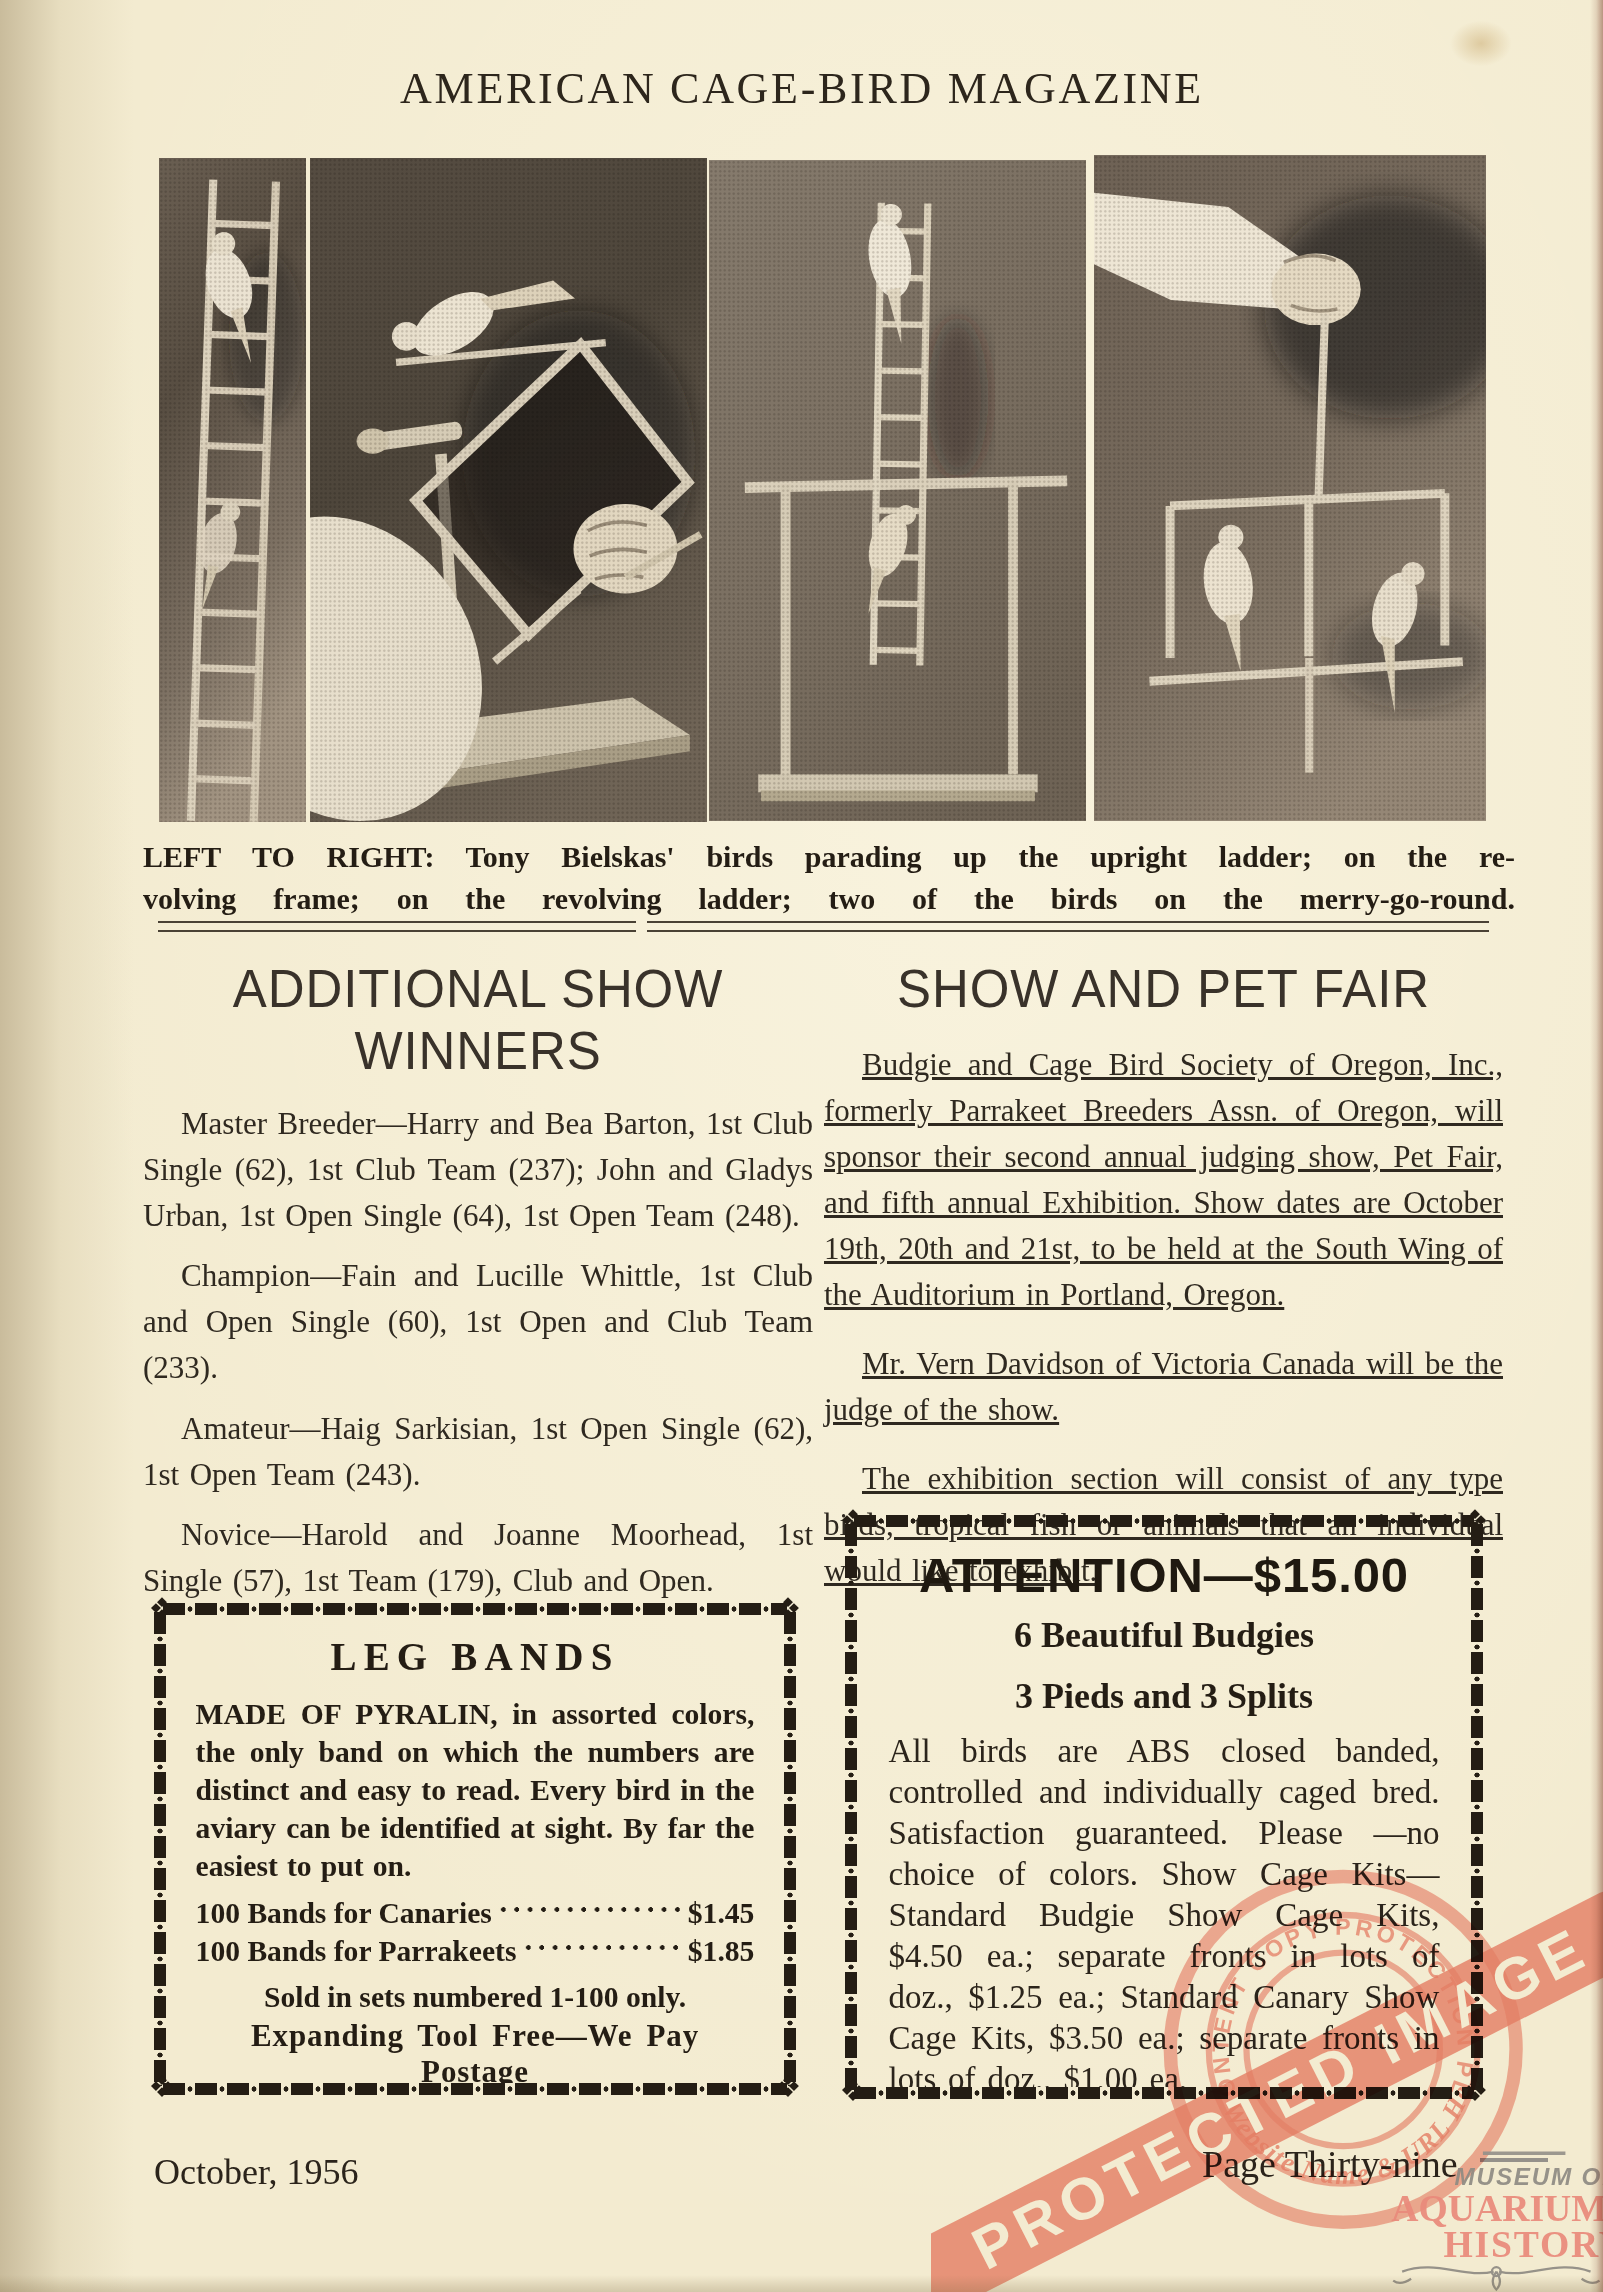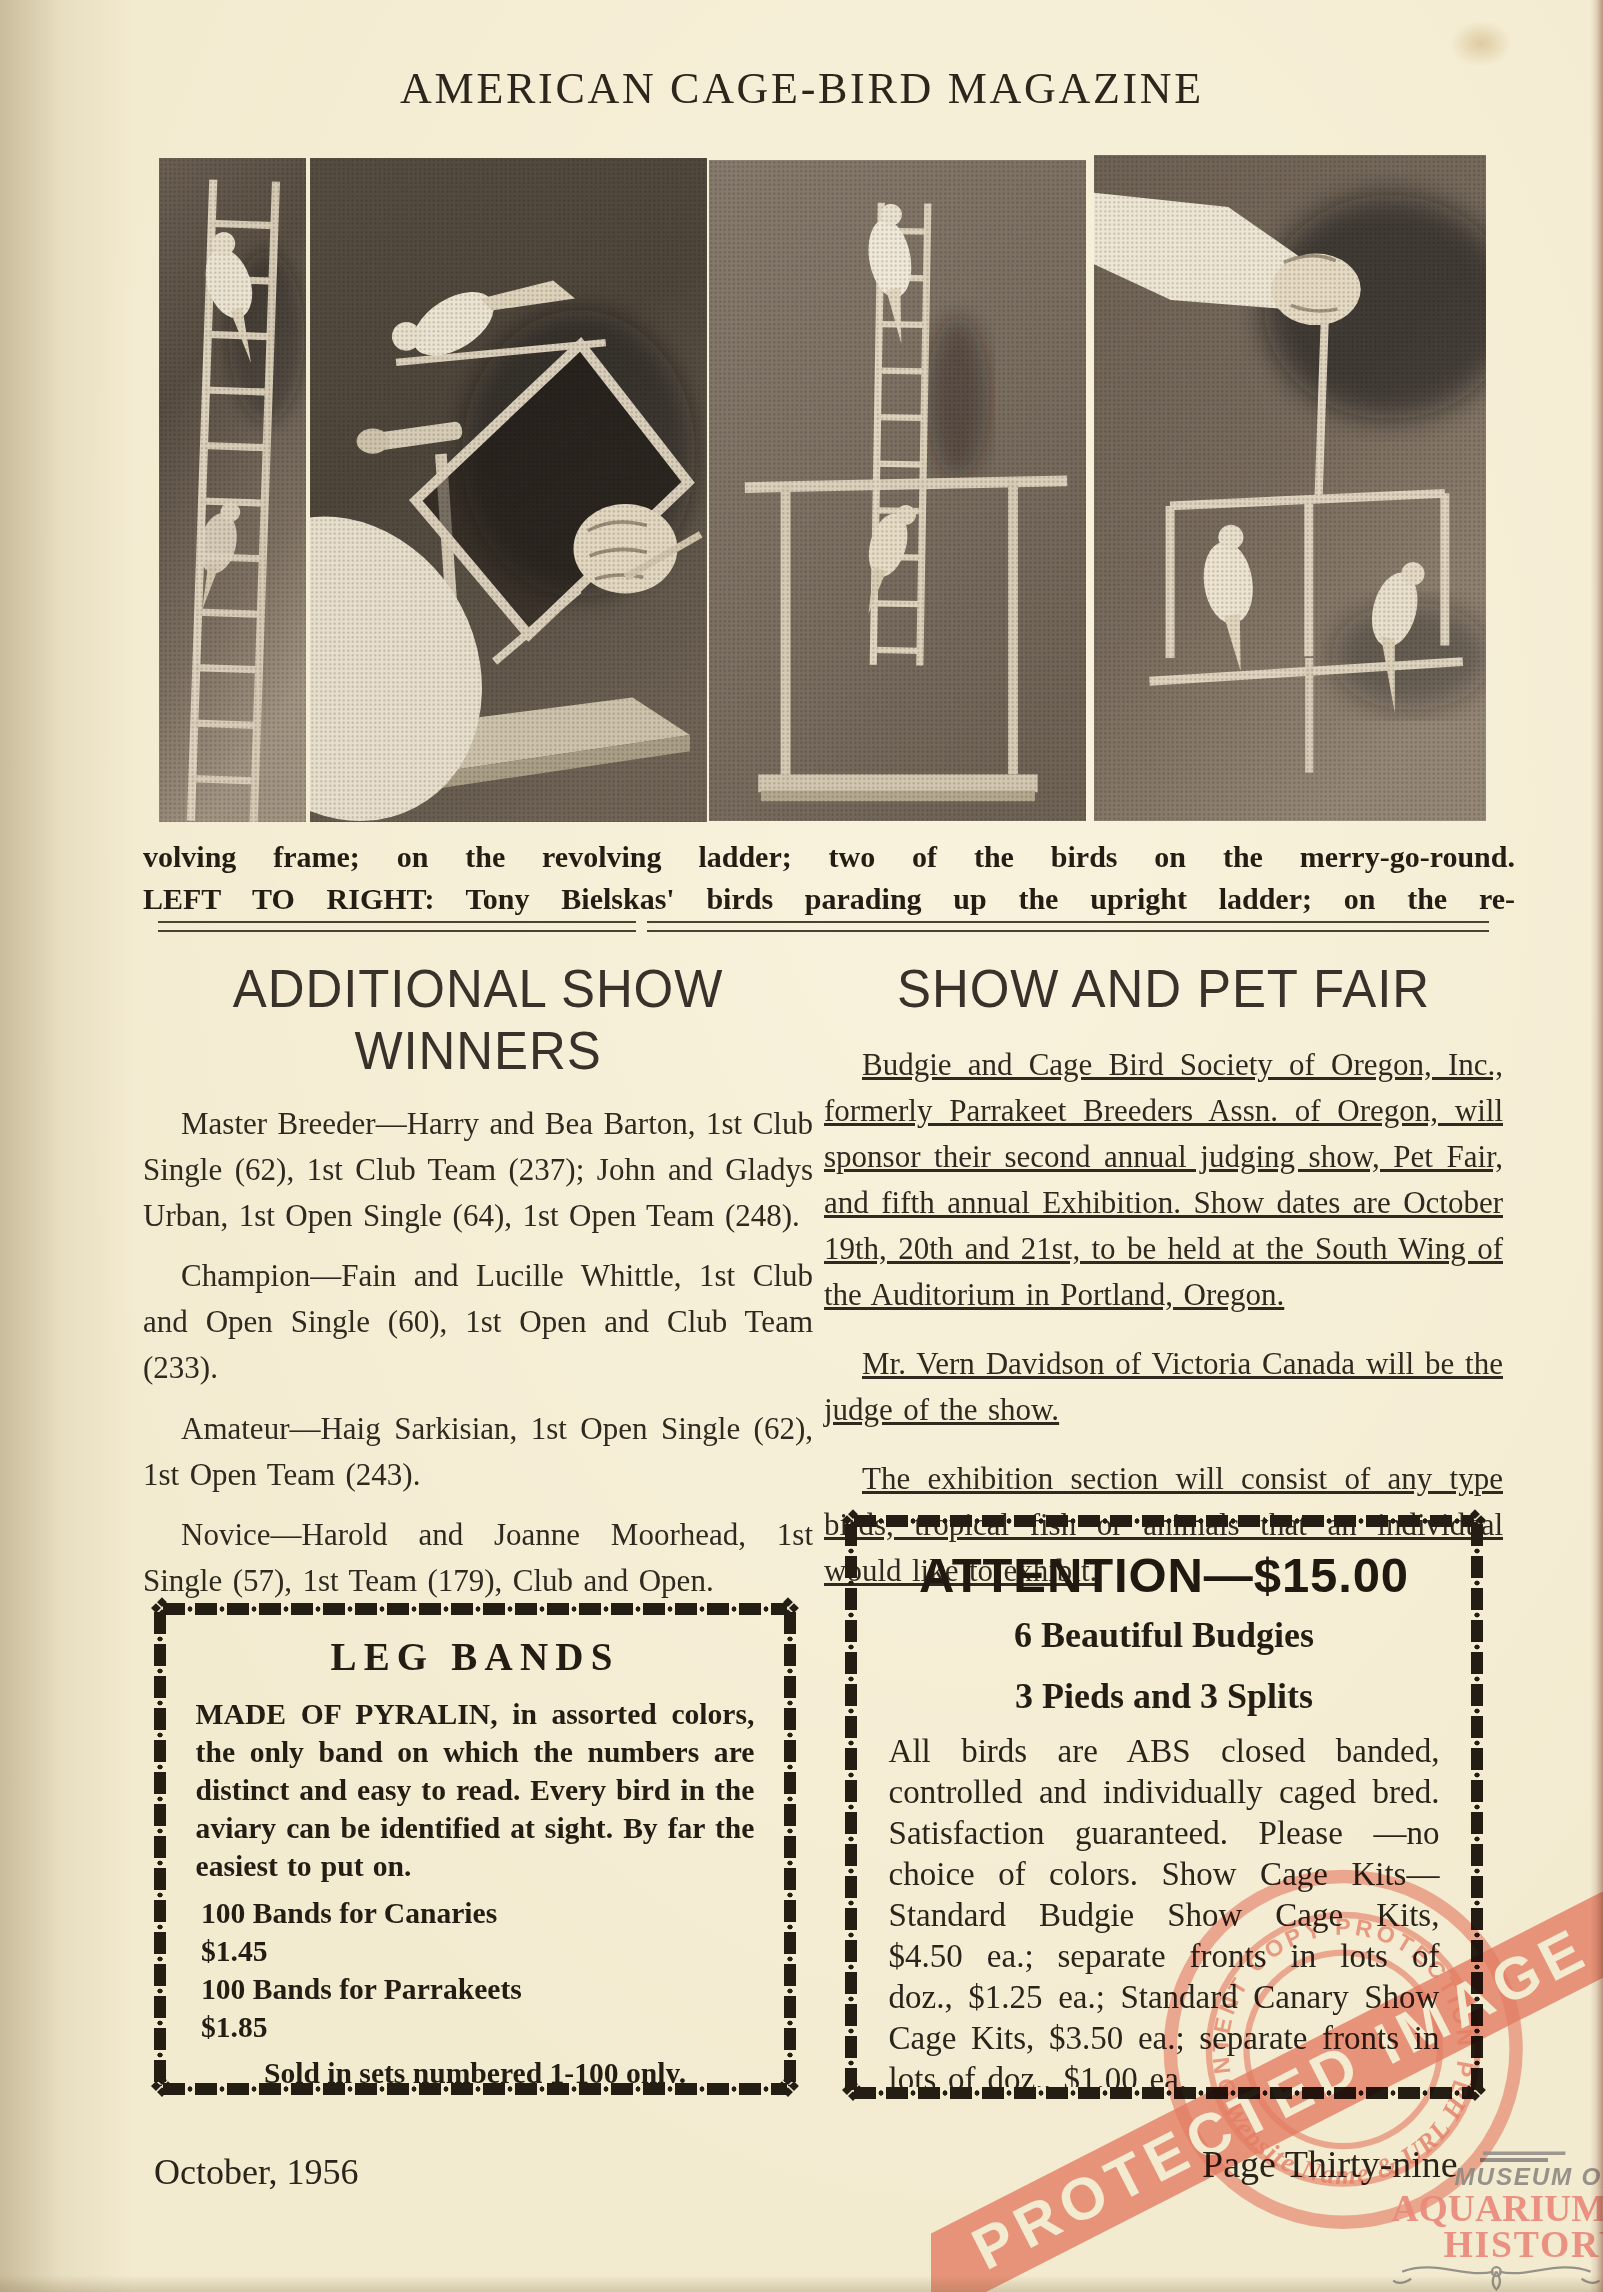--- a/index.html
+++ b/index.html
@@ -68,21 +68,21 @@
 
   .ad-inner{position:absolute;inset:11.6px;overflow:hidden;}
 
   
   .legbands .ad-inner{padding:12.5px 30px 0 30px;}
   .lb-title{text-align:center;font-weight:bold;font-size:39px;letter-spacing:7.2px;
     margin:7.2px 0 16px 0;color:#241d14;}
   .lb-body{font-weight:bold;font-size:29.6px;line-height:38px;text-align:justify;
     word-spacing:1.8px;color:#241d14;margin:0 0 9px 0;}
   .price-row{display:flex;align-items:baseline;font-weight:bold;font-size:29.6px;
-    line-height:38px;color:#241d14;flex-direction:column;}
+    line-height:38px;color:#241d14;}
   .price-row .leader{flex:1;height:27px;margin:0 5.4px;
     background-image:radial-gradient(circle 3.1px at 6.3px 50%, #241d14 70%, rgba(0,0,0,0) 75%);
     background-size:13.4px 27px;background-repeat:repeat-x;background-position:0 60%;}
   .lb-note1{text-align:center;font-weight:bold;font-size:29.6px;margin-top:10.7px;color:#241d14;}
   .lb-note2{text-align:center;font-weight:bold;font-size:31px;margin-top:3.6px;
     letter-spacing:0.9px;word-spacing:5.4px;color:#241d14;}
 
   
   .budgies .ad-inner{padding:14.3px 32px 0 32px;}
   .bg-title{text-align:center;font-family:"Liberation Sans",sans-serif;font-weight:800;
@@ -272,22 +272,22 @@
       </g>
       <g transform="translate(336,508) rotate(14)">
         <ellipse cx="0" cy="0" rx="24" ry="42" fill="#e8dfcc"></ellipse>
         <circle cx="10" cy="-44" r="13" fill="#e4dac6"></circle>
         <polygon points="-8,32 8,32 28,112" fill="#dcd1b8"></polygon>
       </g>
     </svg>
   </div>
 
   <div class="caption">
+    <div>LEFT TO RIGHT: Tony Bielskas' birds parading up the upright ladder; on the re-</div>
     <div>volving frame; on the revolving ladder; two of the birds on the merry-go-round.</div>
-    <div>LEFT TO RIGHT: Tony Bielskas' birds parading up the upright ladder; on the re-</div>
   </div>
 
   <div class="rule seg1"></div>
   <div class="rule seg2"></div>
 
   <div class="col col-left">
     <h2 class="headline">ADDITIONAL SHOW WINNERS</h2>
     <div>
 
         <p class="body-par">Master Breeder—Harry and Bea Barton, 1st Club Single (62), 1st Club Team (237); John and Gladys Urban, 1st Open Single (64), 1st Open Team (248).</p>

